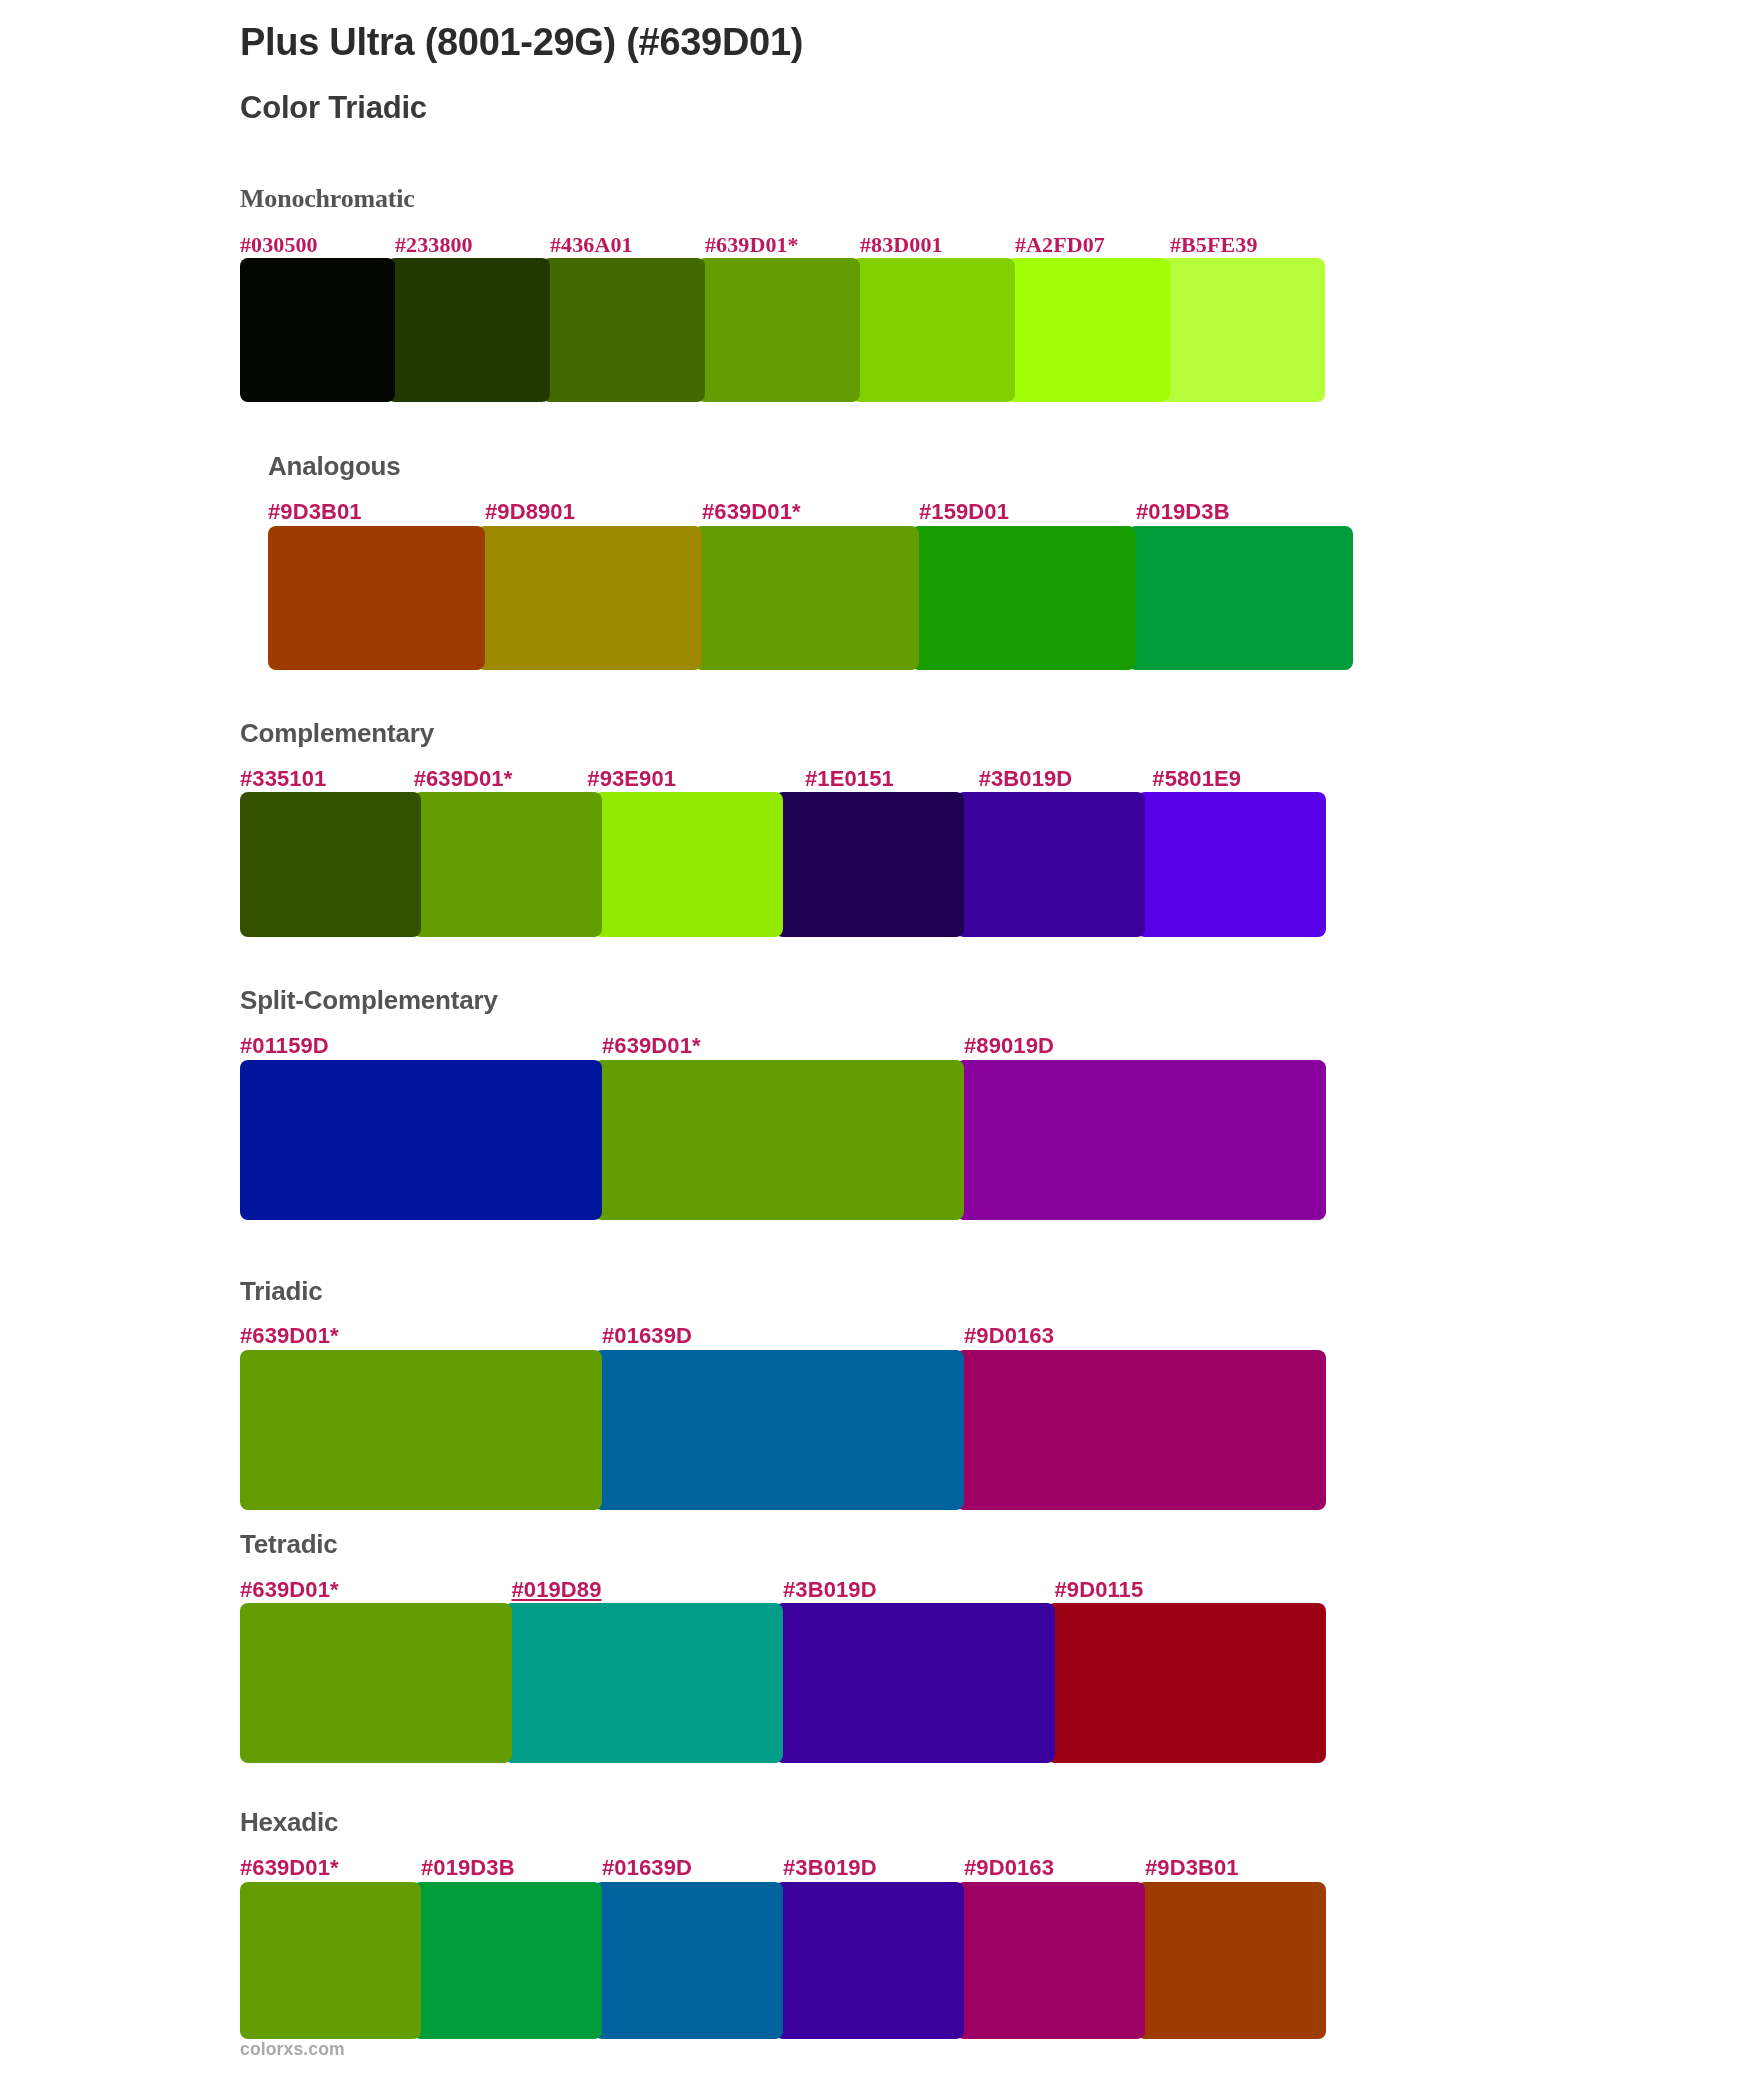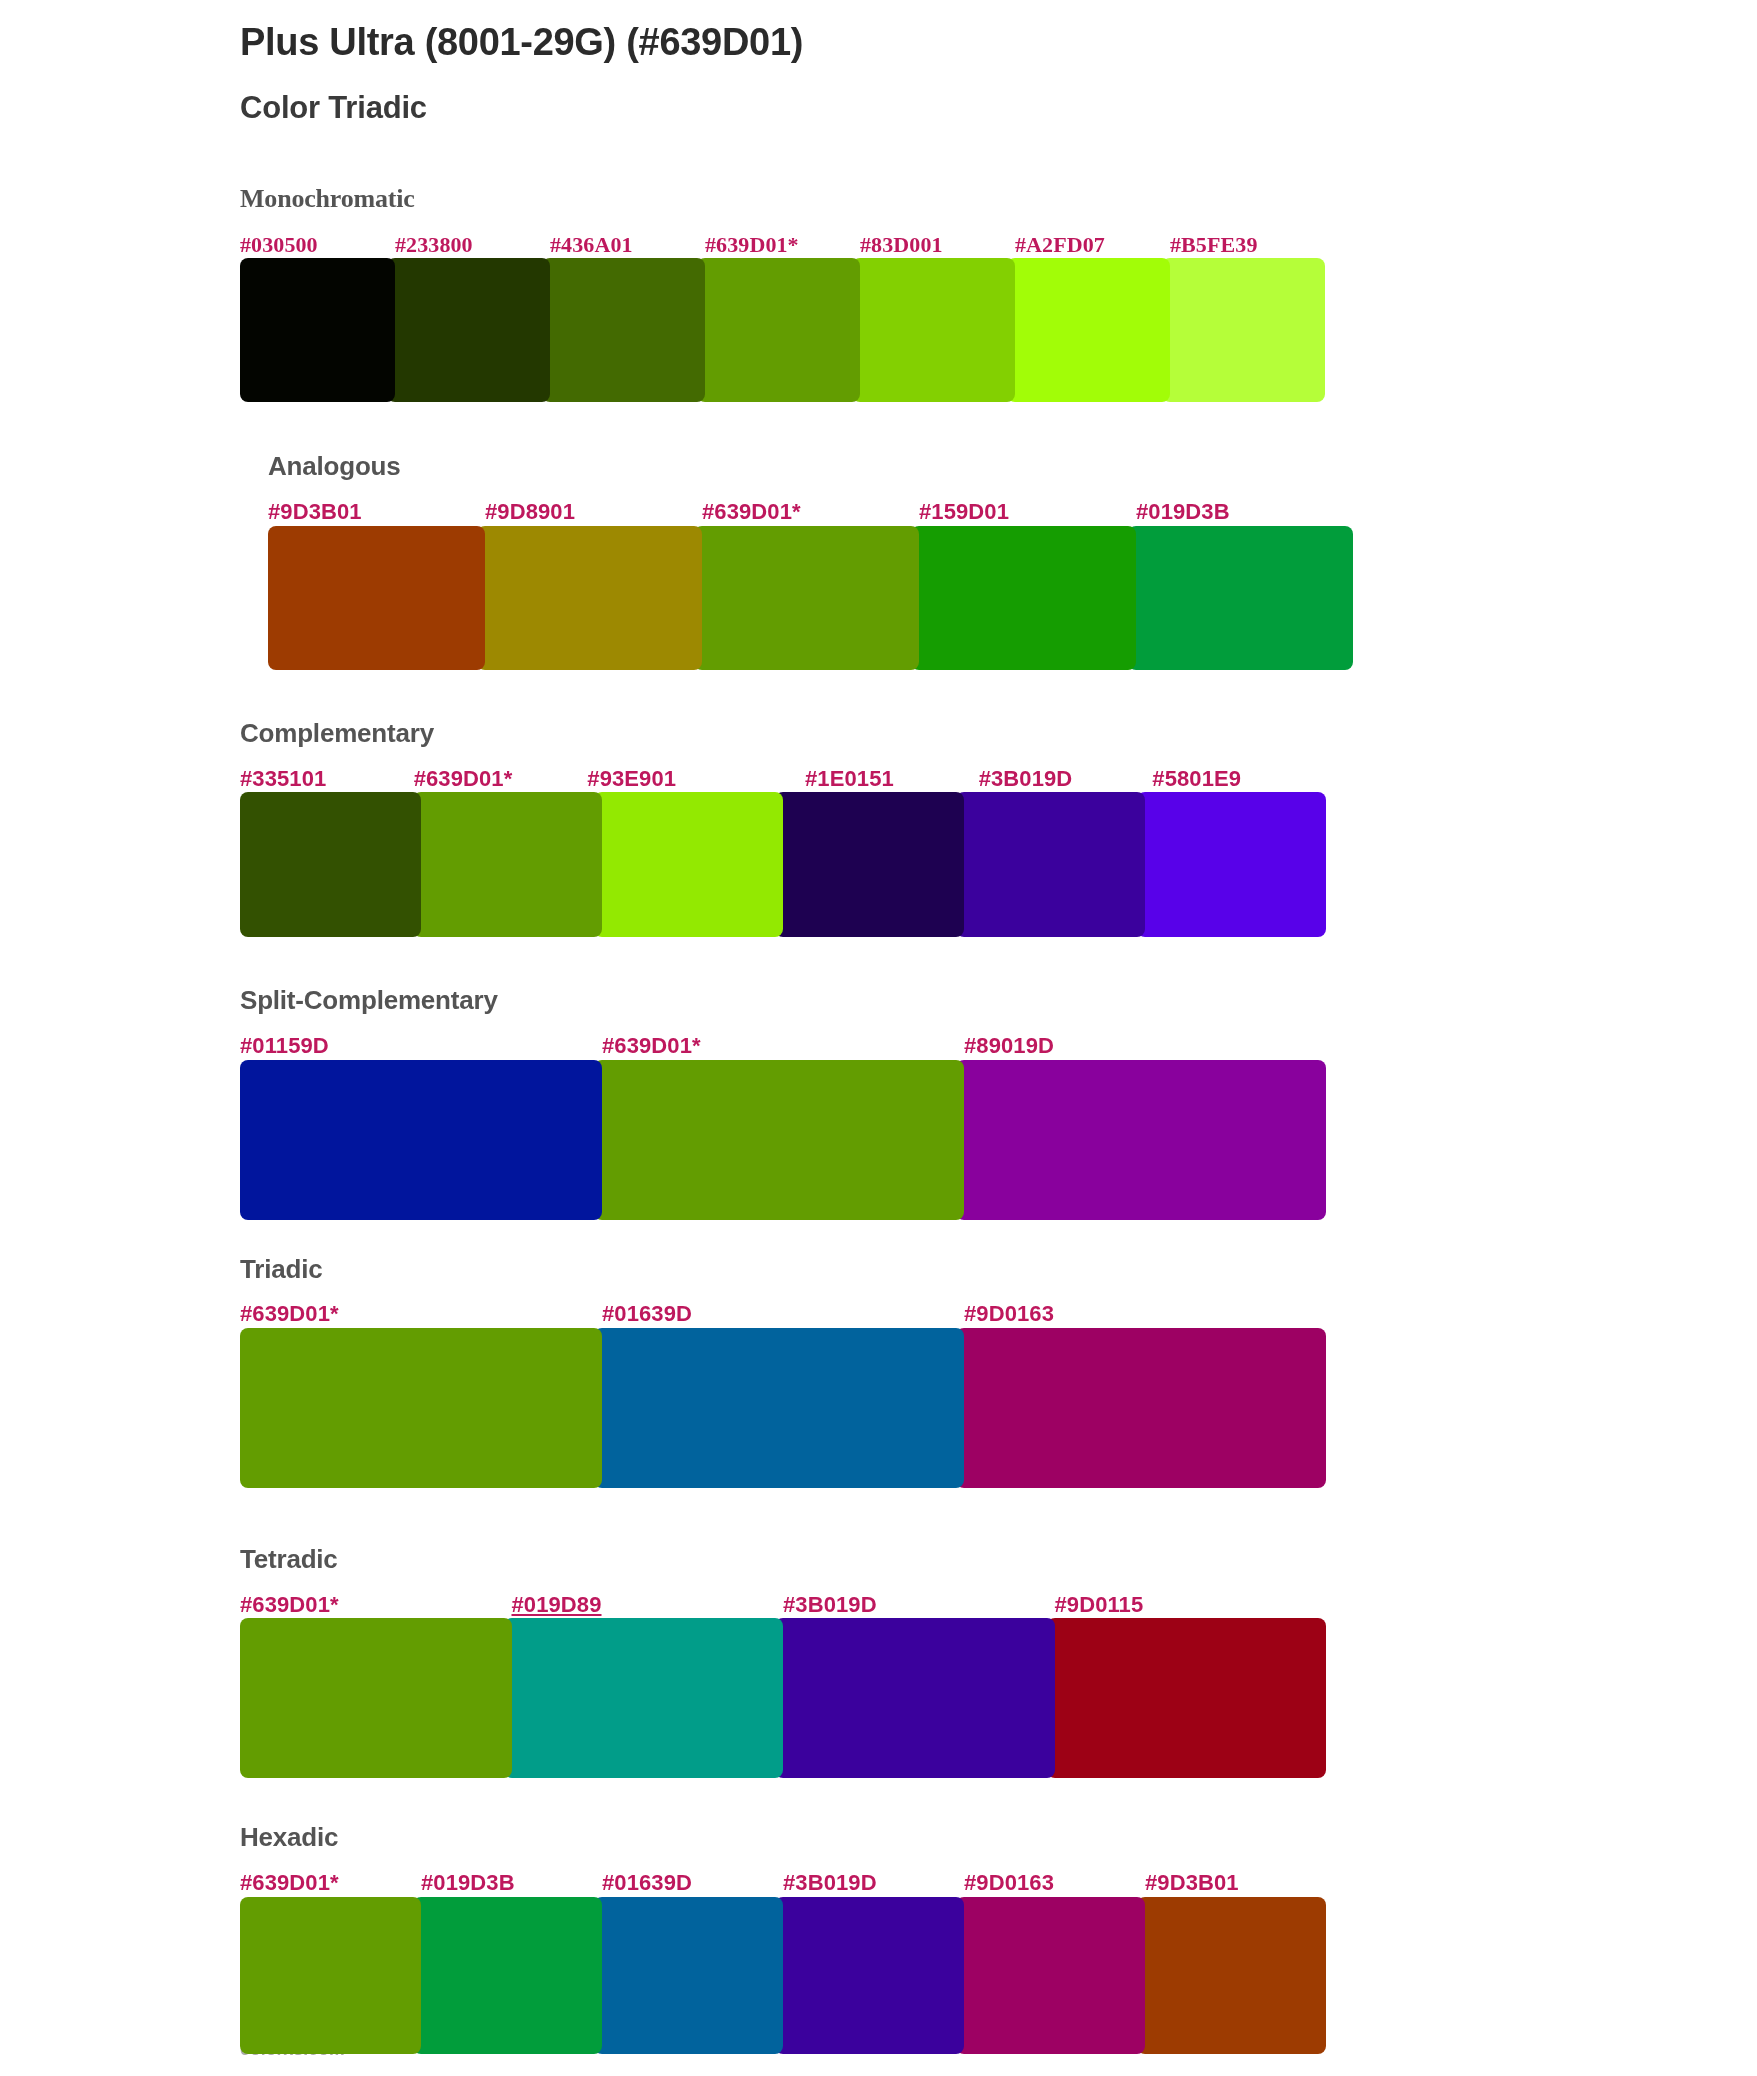--- a/index.html
+++ b/index.html
@@ -107,22 +107,22 @@
   .section.split .swatch { height: 160px; }
   .section.triadic .swatch { height: 160px; }
   .section.tetradic .swatch { height: 160px; }
   .section.hexadic .swatch { height: 157px; }
 
   
   .section.mono        { margin-top: 0px; font-family: Liberation Serif, serif; }
   .section.analogous   { margin-top: 51px; margin-left: 28px; }
   .section.complementary { margin-top: 50px; }
   .section.split       { margin-top: 50px; }
-  .section.triadic     { margin-top: 36px; }
-  .section.tetradic    { margin-top: 58px; }
+  .section.triadic     { margin-top: 58px; }
+  .section.tetradic    { margin-top: 21px; }
   .section.hexadic     { margin-top: 46px; }
 
   
   .footer {
     position: absolute;
     left: 240px;
     top: 2039px;
     font-size: 17.6px;
     font-weight: bold;
     color: #a9a9a9;

